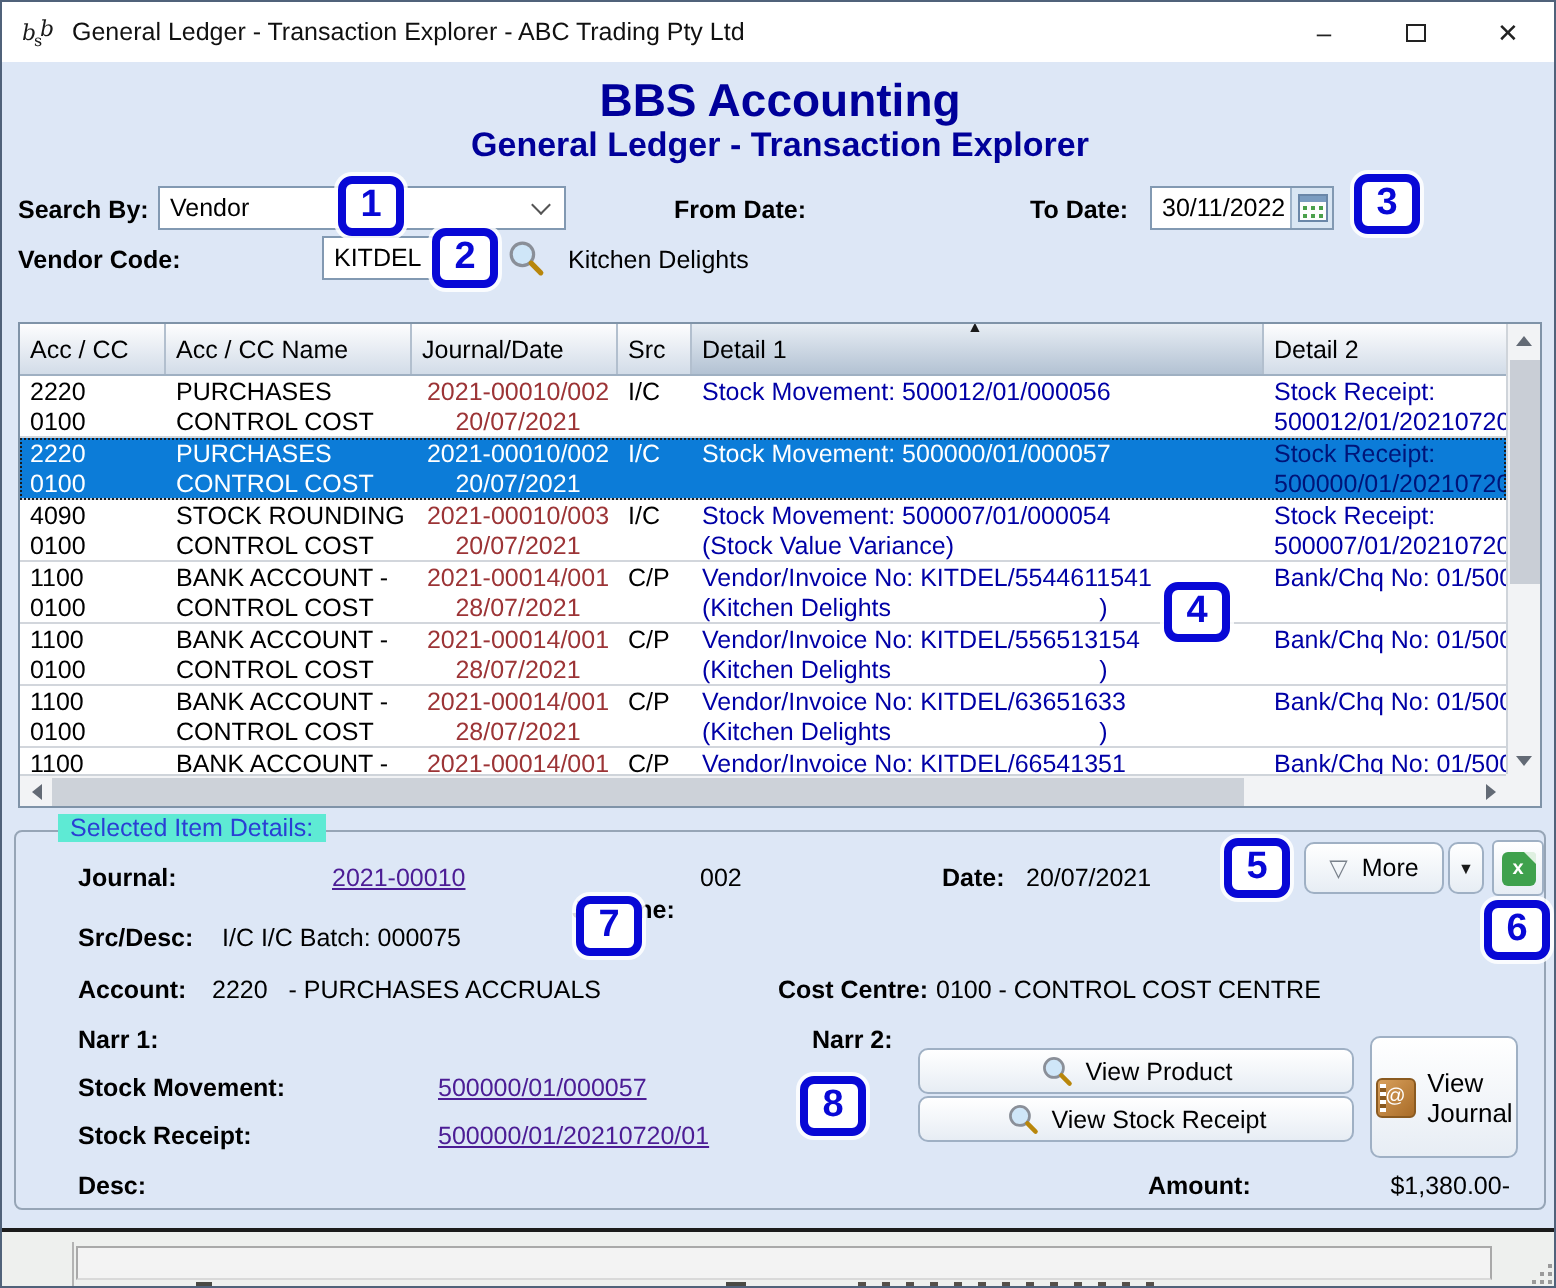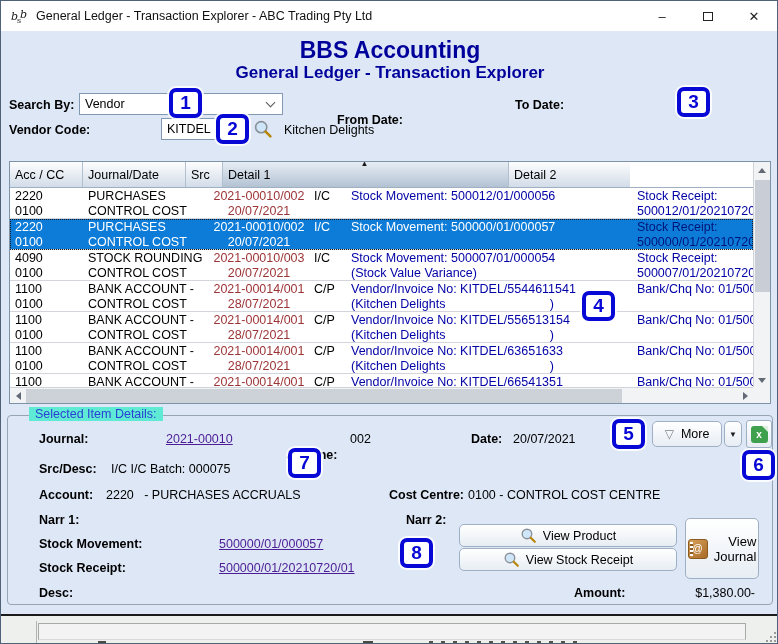--- a/index.html
+++ b/index.html
@@ -85,21 +85,21 @@
   .dd-arrow { font-size:8px; color:#1a1a1a; }
   .xlsx { width:17px; height:17px; background:#3fa14d; border-radius:3px; position:relative;
           color:#fff; font-weight:bold; font-size:10px; display:flex; align-items:center; justify-content:center; }
   .xlsx::after { content:""; position:absolute; top:0; right:0; border:3px solid;
                  border-color:#dff0e1 #dff0e1 transparent transparent; border-radius:0 2px 0 0; }
   .book { width:20px; height:20px; border-radius:3px; background:linear-gradient(135deg,#d8a05c,#a96c28);
           border:1px solid #8a5a20; position:relative; display:flex; align-items:center;
           justify-content:center; color:#fff; font-size:10px; flex:0 0 auto; }
   .book::before { content:""; position:absolute; left:1px; top:2px; bottom:2px; width:3px;
                   background:repeating-linear-gradient(#fff 0 2px,#8a5a20 2px 4px); }
-  .vj-text { margin-left:6px; text-align:right; font-size:13px; line-height:15px; }
+  .vj-text { margin-left:6px; text-align:left; font-size:13px; line-height:15px; }
 
   
   .callout { position:absolute; width:33px; height:30px; background:#fff; border:4px solid #0808d6;
              border-radius:7px; color:#0808d6; font-weight:bold; font-size:19px;
              display:flex; align-items:center; justify-content:center;
              box-shadow:0 0 0 2px rgba(255,255,255,.85); z-index:60; }
 
   
   .statusbar { position:absolute; left:0; top:613px; width:778px; height:31px; background:#eef0ee;
                border-top:2px solid #1b1b1b; }
@@ -138,39 +138,55 @@
 
   <div class="h1">BBS Accounting</div>
   <div class="h2">General Ledger - Transaction Explorer</div>
 
   <div class="lbl" style="left:8px;top:97px">Search By:</div>
   <div class="field" style="left:78px;top:92px;width:204px">
     <span class="val">Vendor</span>
     <span class="chev"></span>
   </div>
 
-  <div class="lbl" style="left:336px;top:112px">From Date:</div>
+  <div class="lbl" style="left:336px;top:97px">From Date:</div>
 
   <div class="lbl" style="left:514px;top:97px">To Date:</div>
+  <div class="field" style="left:574px;top:92px;width:92px">
+    <span class="val">30/11/2022</span>
+    <span class="cal-btn">
+      <svg width="15" height="14" viewBox="0 0 15 14">
+        <rect x="0.5" y="0.5" width="14" height="13" fill="#fdfdfd" stroke="#6a87a8"></rect>
+        <rect x="1" y="1" width="13" height="3" fill="#7a9cc0"></rect>
+        <rect x="2.5" y="6" width="2" height="2" fill="#4aa04a"></rect>
+          <rect x="6.5" y="6" width="2" height="2" fill="#4aa04a"></rect>
+          <rect x="10.5" y="6" width="2" height="2" fill="#4aa04a"></rect>
+        <rect x="2.5" y="10" width="2" height="2" fill="#4aa04a"></rect>
+          <rect x="6.5" y="10" width="2" height="2" fill="#4aa04a"></rect>
+          <rect x="10.5" y="10" width="2" height="2" fill="#4aa04a"></rect>
+      </svg>
+    </span>
+  </div>
 
   <div class="lbl" style="left:8px;top:122px">Vendor Code:</div>
   <div class="field" style="left:160px;top:117px;width:88px">
     <span class="val">KITDEL</span>
   </div>
   <div class="mag-btn" style="left:251px;top:117px">
     <svg width="20" height="20" viewBox="0 0 20 20">
       <circle cx="8.2" cy="8.2" r="5.6" fill="#cfe6f8" stroke="#8a8f98" stroke-width="1.6"></circle>
       <line x1="12.6" y1="12.6" x2="17.4" y2="17.4" stroke="#b8860b" stroke-width="2.6" stroke-linecap="round"></line>
     </svg>
   </div>
   <div class="txt" style="left:283px;top:122px">Kitchen Delights</div>
 
   <div class="table">
     <div class="thead">
       <div class="th w1"><span>Acc / CC</span></div>
+      <div class="th w2"><span>Acc / CC Name</span></div>
       <div class="th w3"><span>Journal/Date</span></div>
       <div class="th w4"><span>Src</span></div>
       <div class="th w5 sorted">
         <span class="sort-asc">▲</span>
         <span>Detail 1</span>
       </div>
       <div class="th w6"><span>Detail 2</span></div>
     </div>
 
     <div class="tbody">

